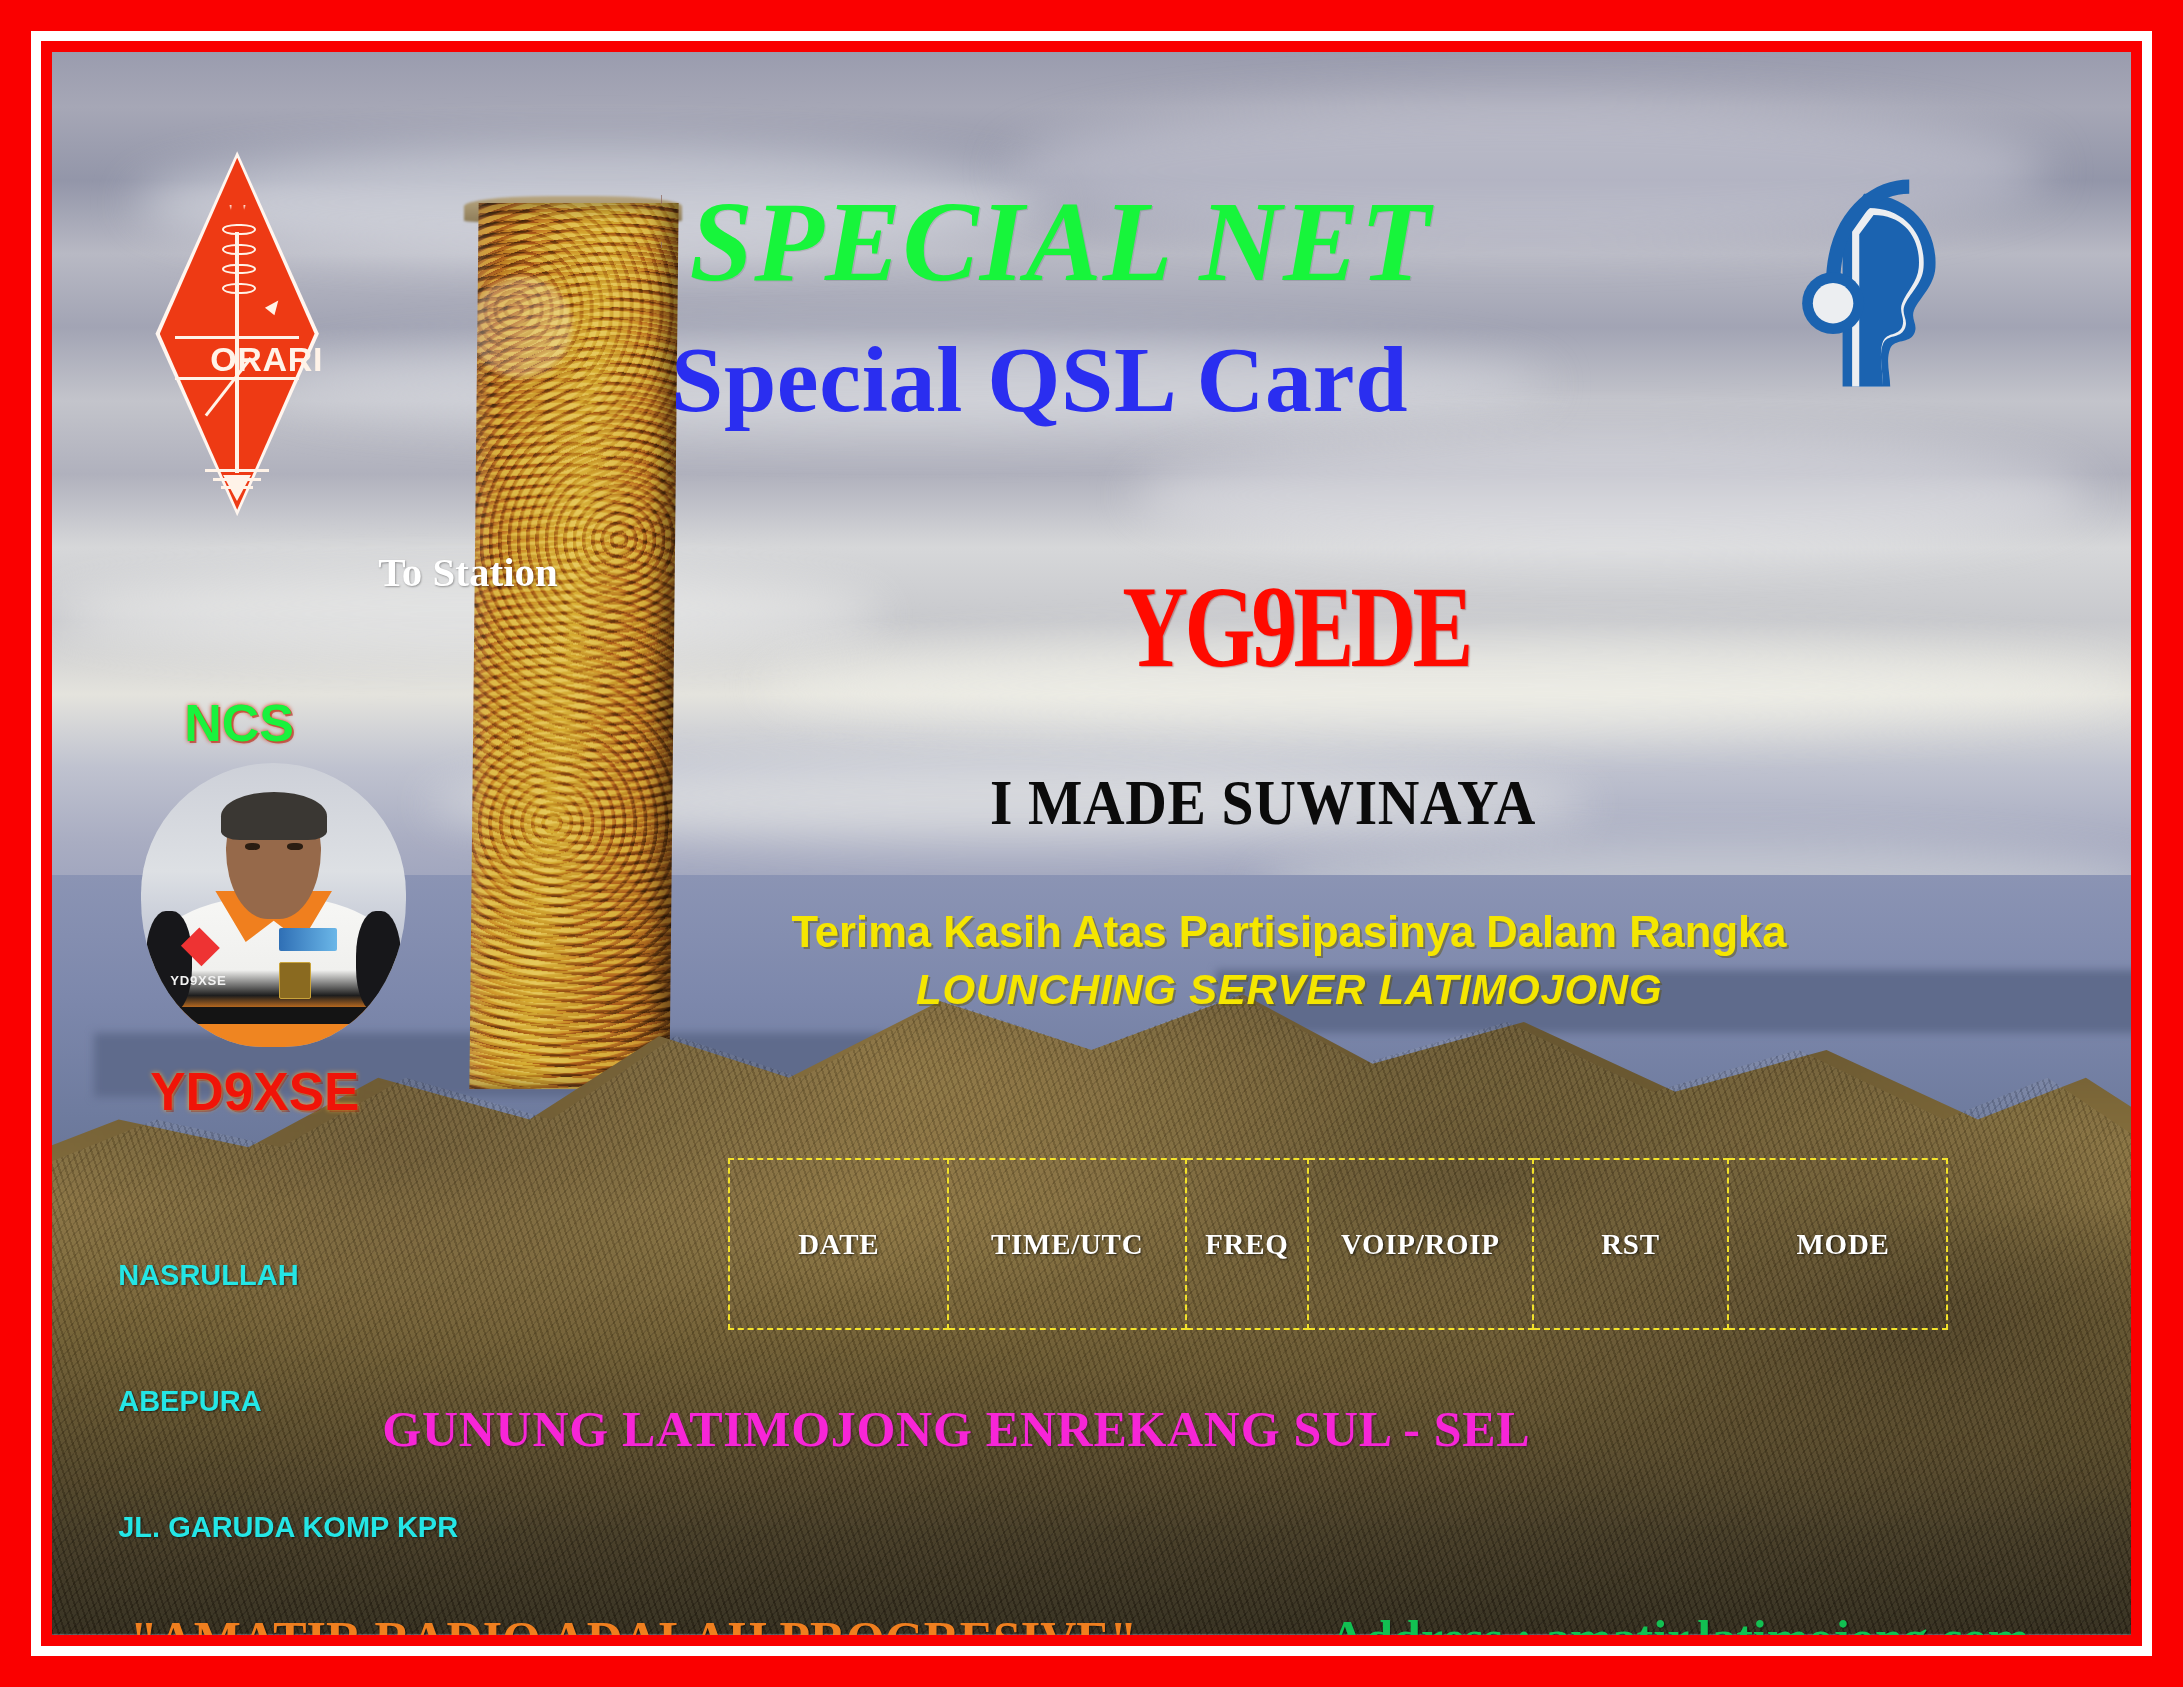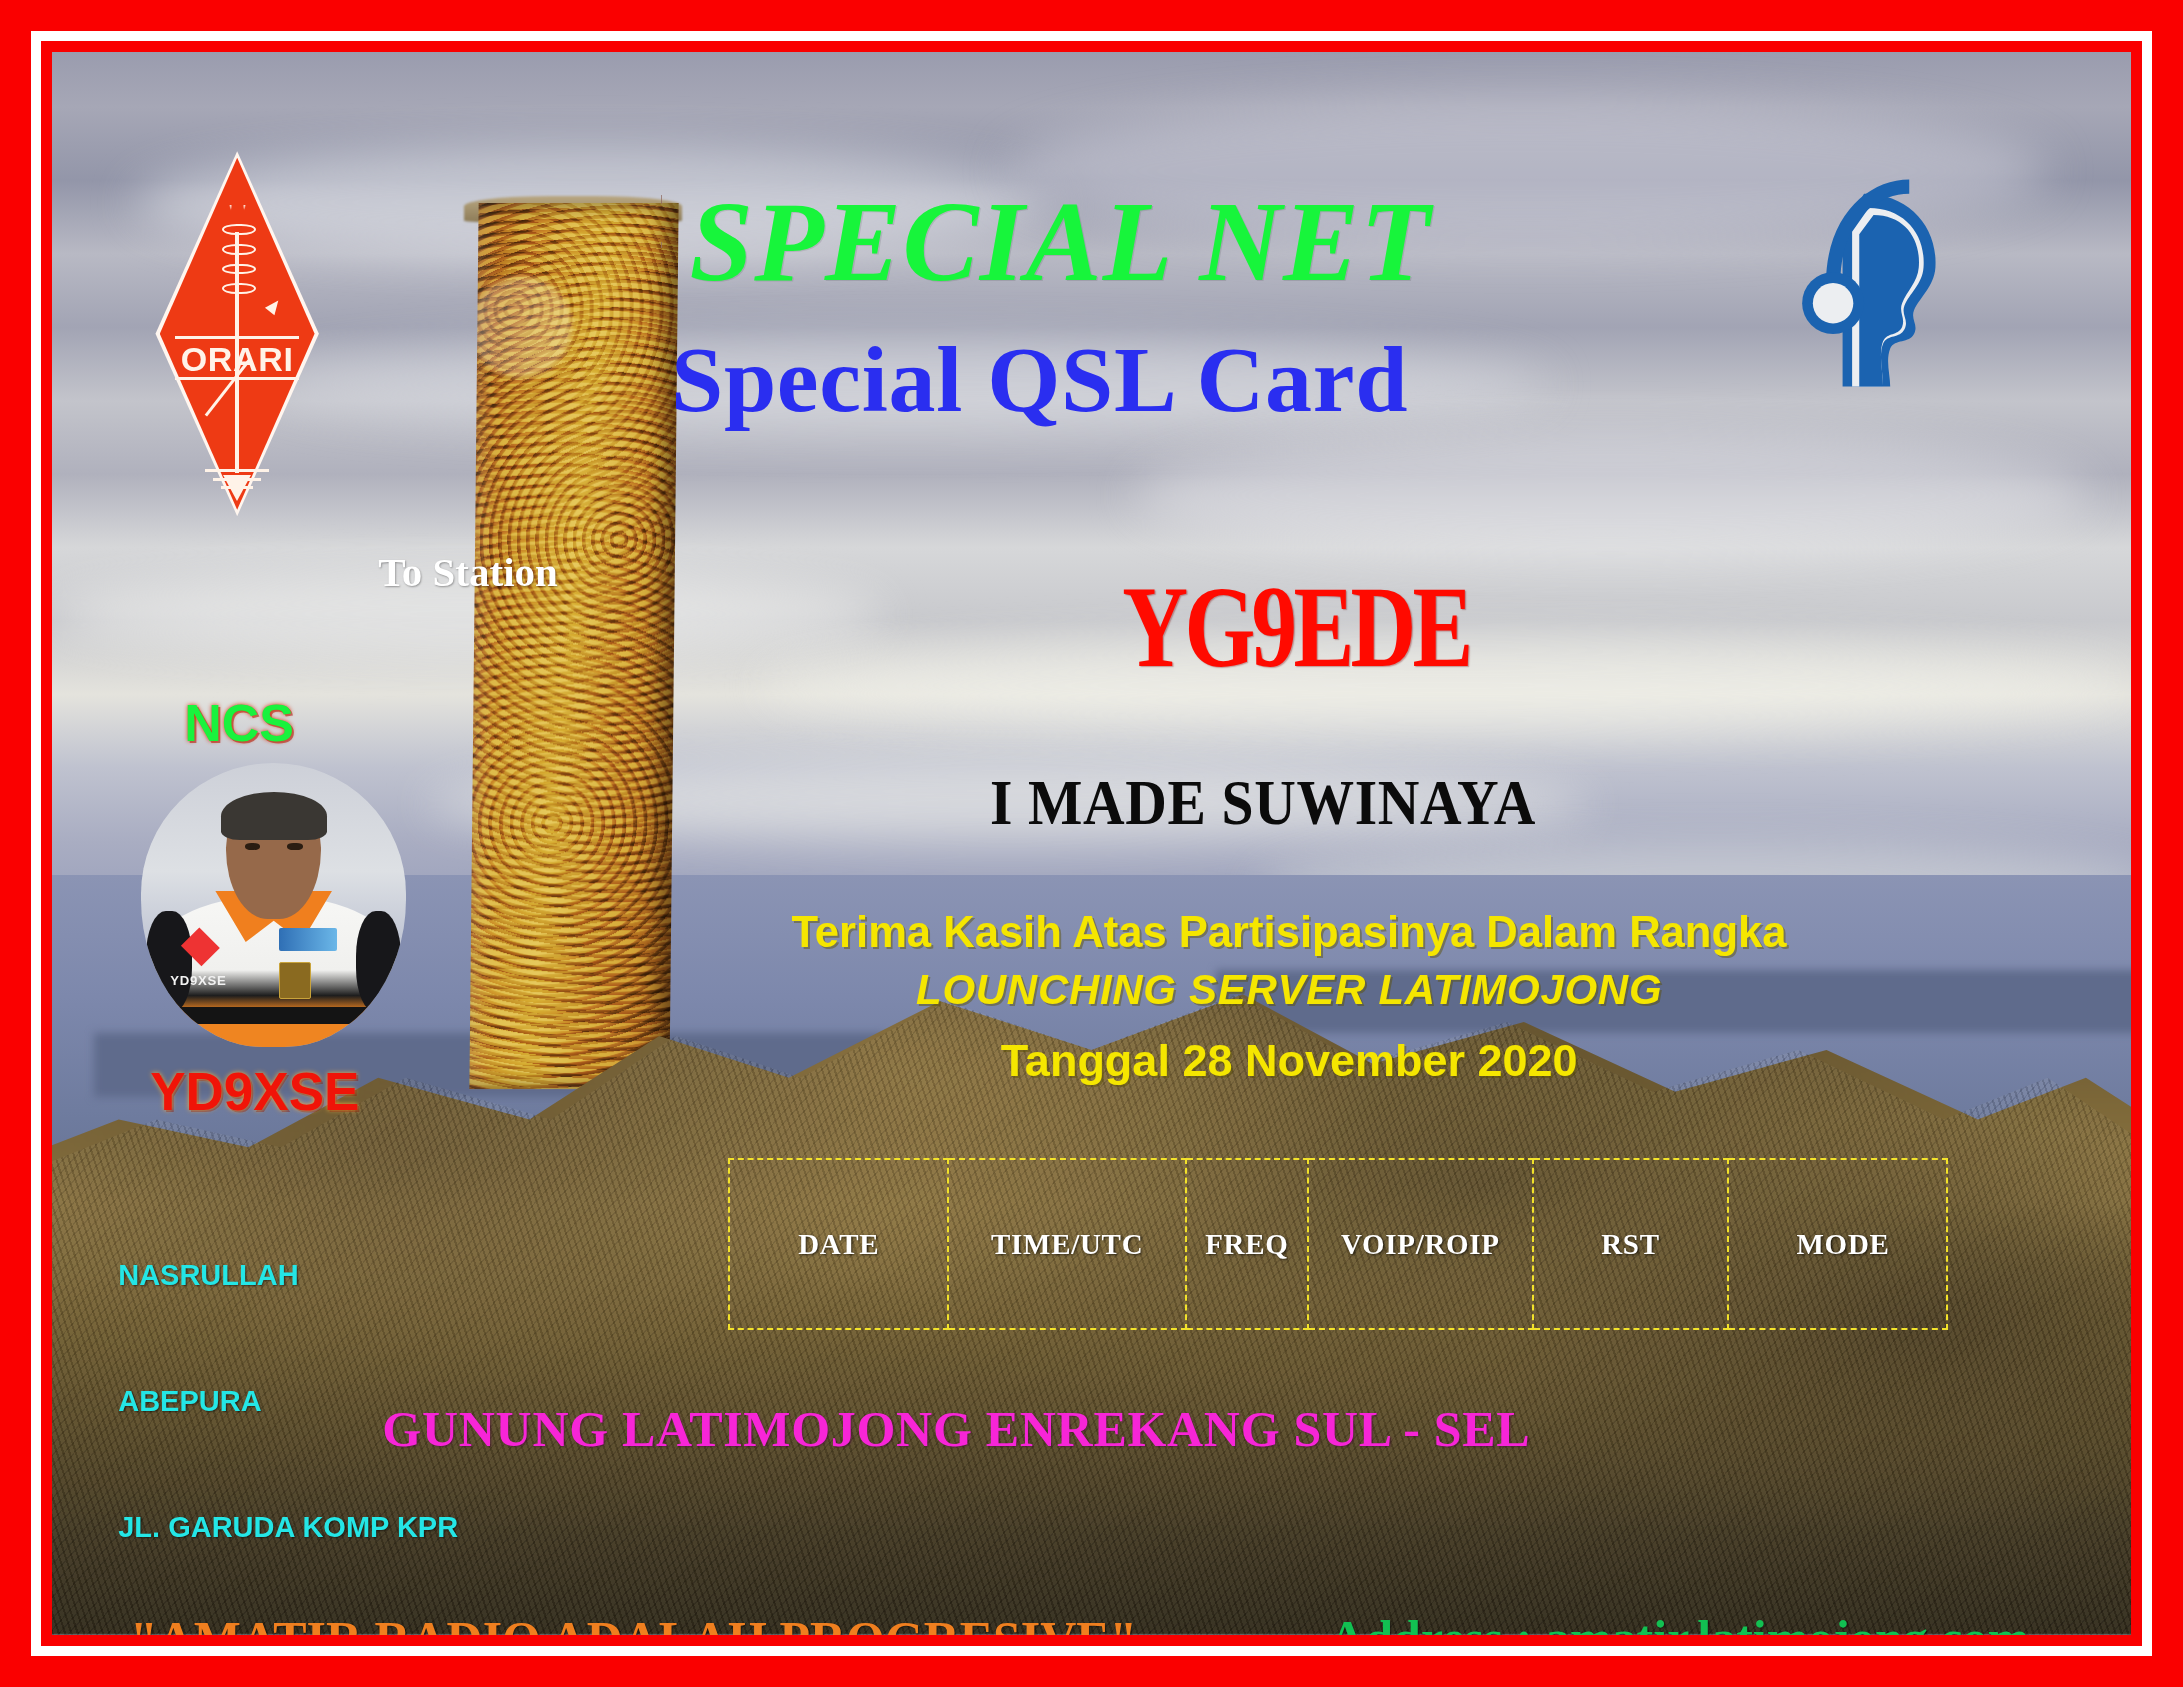--- a/index.html
+++ b/index.html
@@ -201,21 +201,21 @@
     border-bottom:14.6px solid #fff3e8;
     transform:rotate(38deg);
   }
   .orari .bar{
     position:absolute; left:14%; width:72%; height:3.3px; background:#fff3e8;
   }
   .orari .bar.top{ top:50.5%; }
   .orari .bar.bot{ top:61.5%; }
   .orari .word{
     position:absolute; left:0; top:51.5%; width:100%;
-    text-align:center;
+    text-align:right;
     font-family:"Liberation Sans", sans-serif;
     font-weight:bold; font-size:34px; letter-spacing:0.7px;
     color:#fff3e8; line-height:40px;
   }
   .orari .gnd{
     position:absolute; left:50%; bottom:14%;
     width:0; margin-left:-32px;
   }
   .orari .gnd i{
     position:absolute; left:0; height:2.6px; background:#fff3e8;
@@ -577,21 +577,20 @@
         <div class="title-qsl">Special QSL Card</div>
 
         <div class="to-station">To Station</div>
 
         <div class="callsign">YG9EDE</div>
 
         <div class="opname">I MADE SUWINAYA</div>
 
         <div class="thanks">Terima Kasih Atas Partisipasinya Dalam Rangka</div>
         <div class="launch">LOUNCHING SERVER LATIMOJONG</div>
-        <div class="tanggal">Tanggal  28  November  2020</div>
 
         <div class="ncs">NCS</div>
 
         <div class="op-photo">
           <div class="bg"></div>
           <div class="shoulders"></div>
           <div class="arm-l"></div>
           <div class="arm-r"></div>
           <div class="collar"></div>
           <div class="face"></div>

